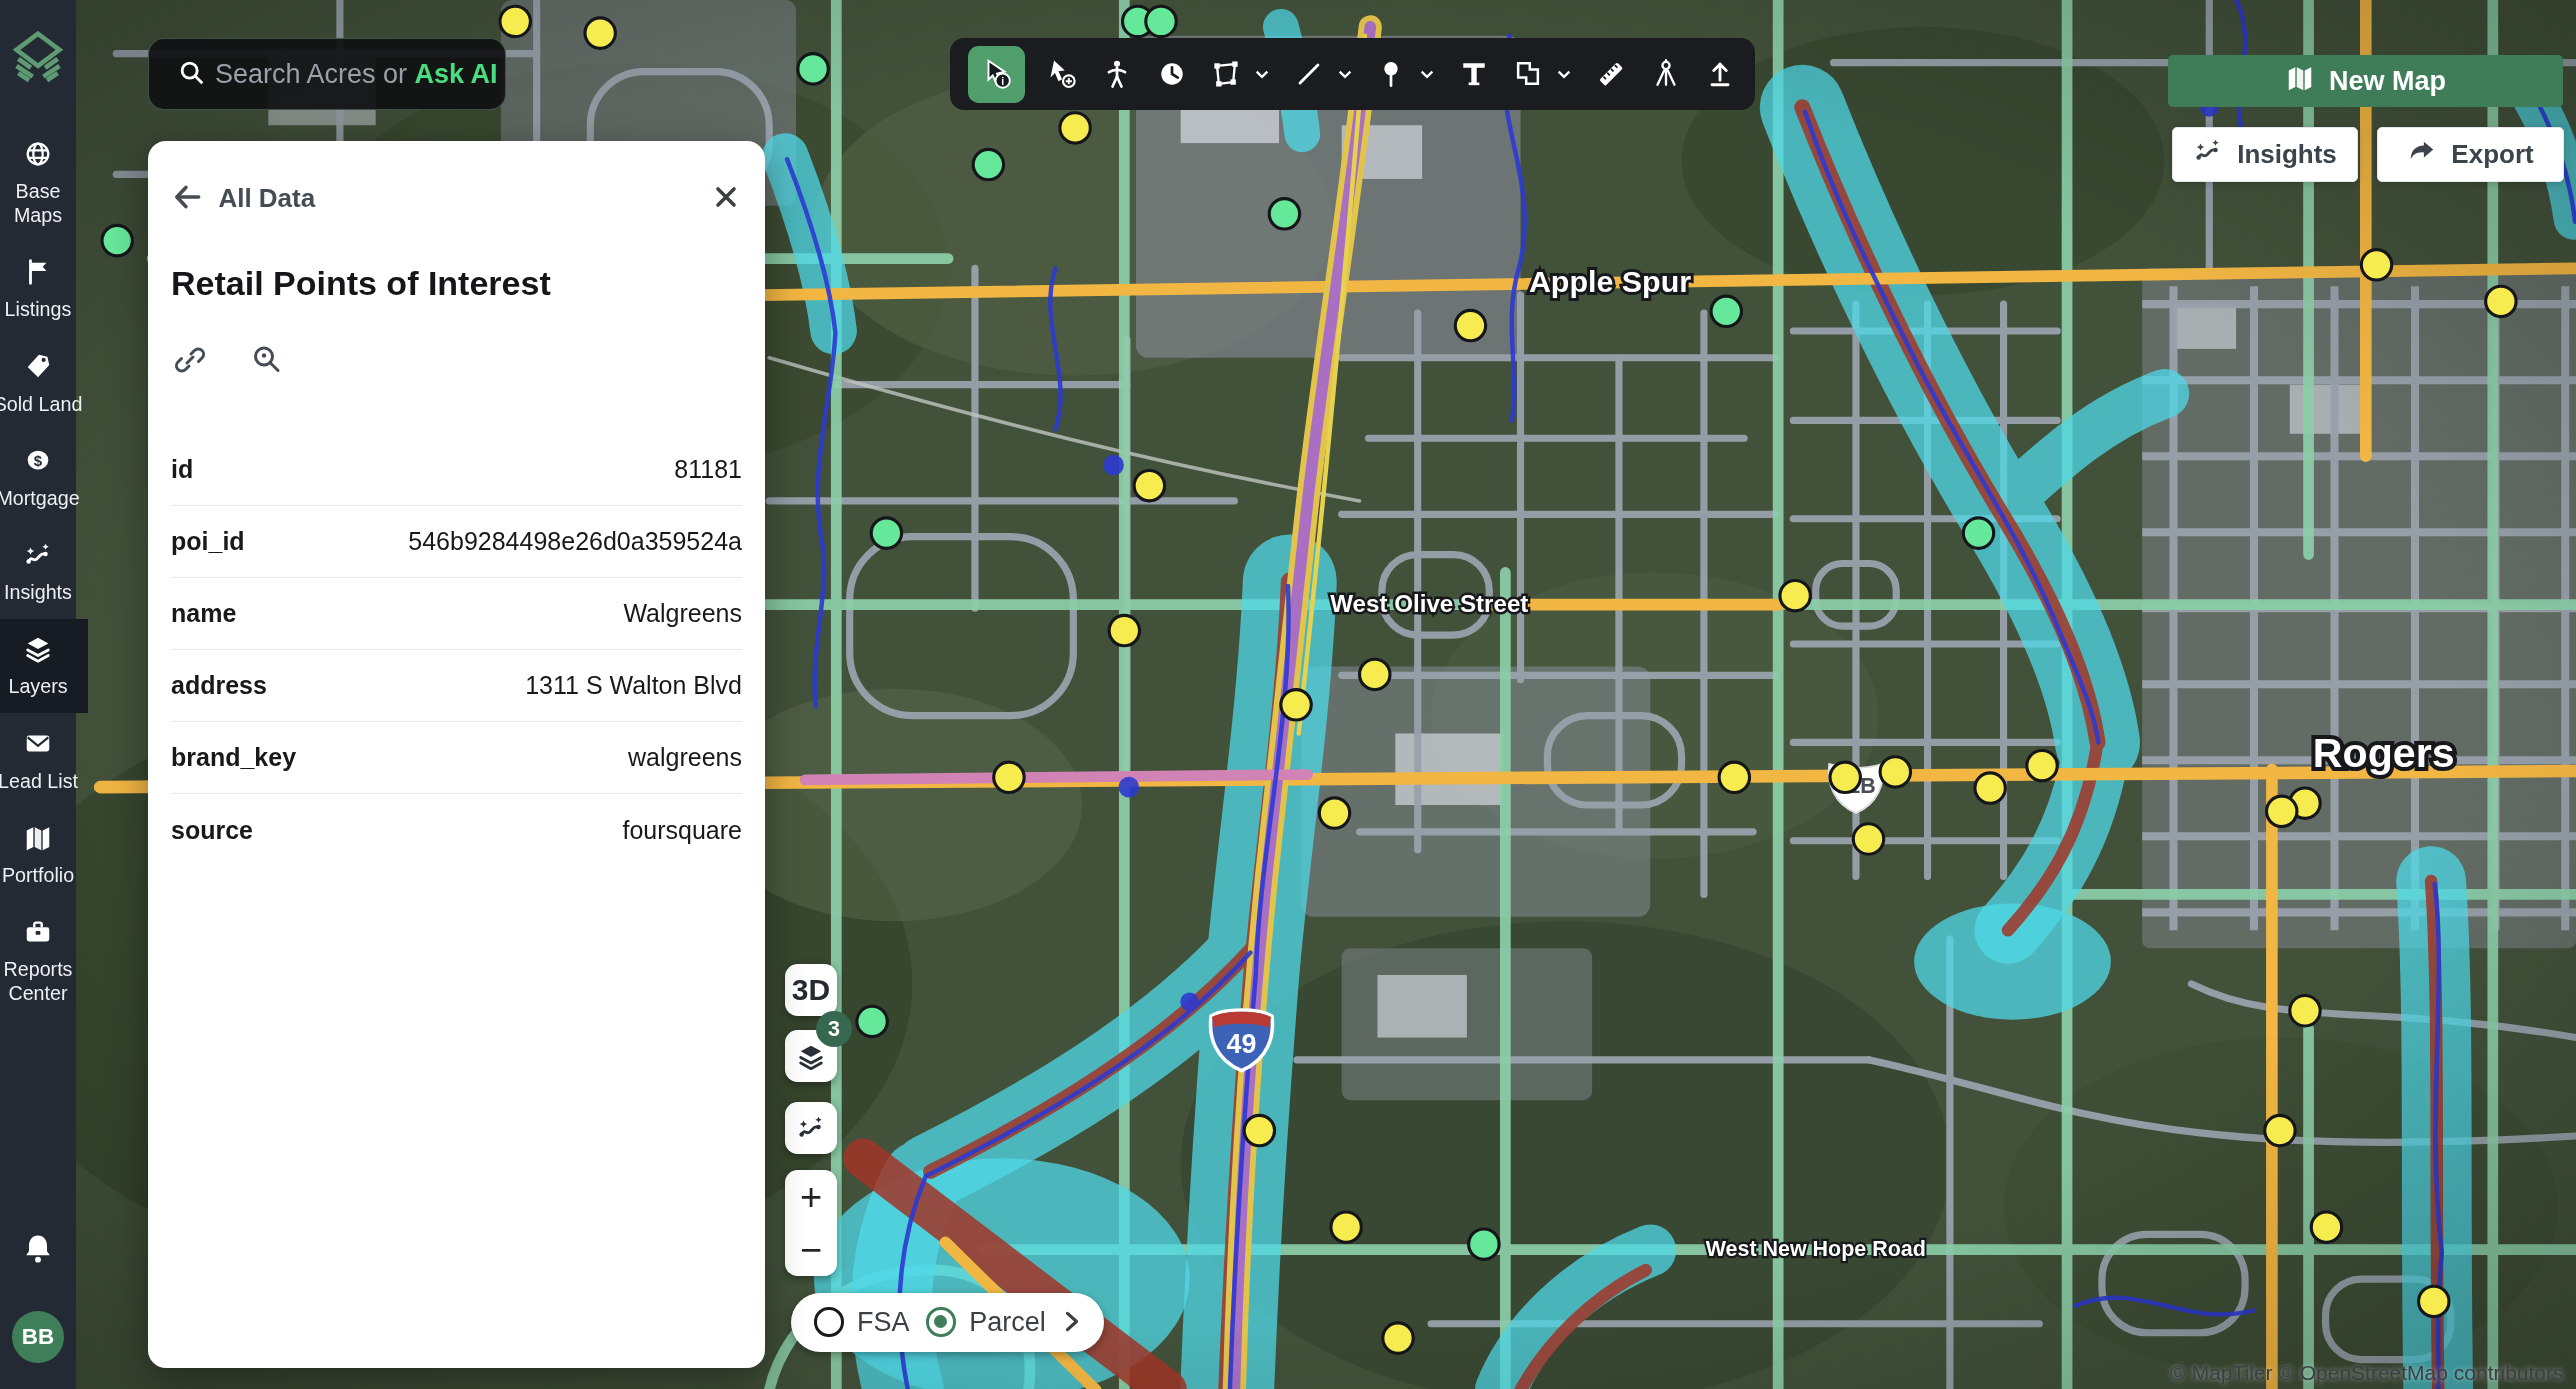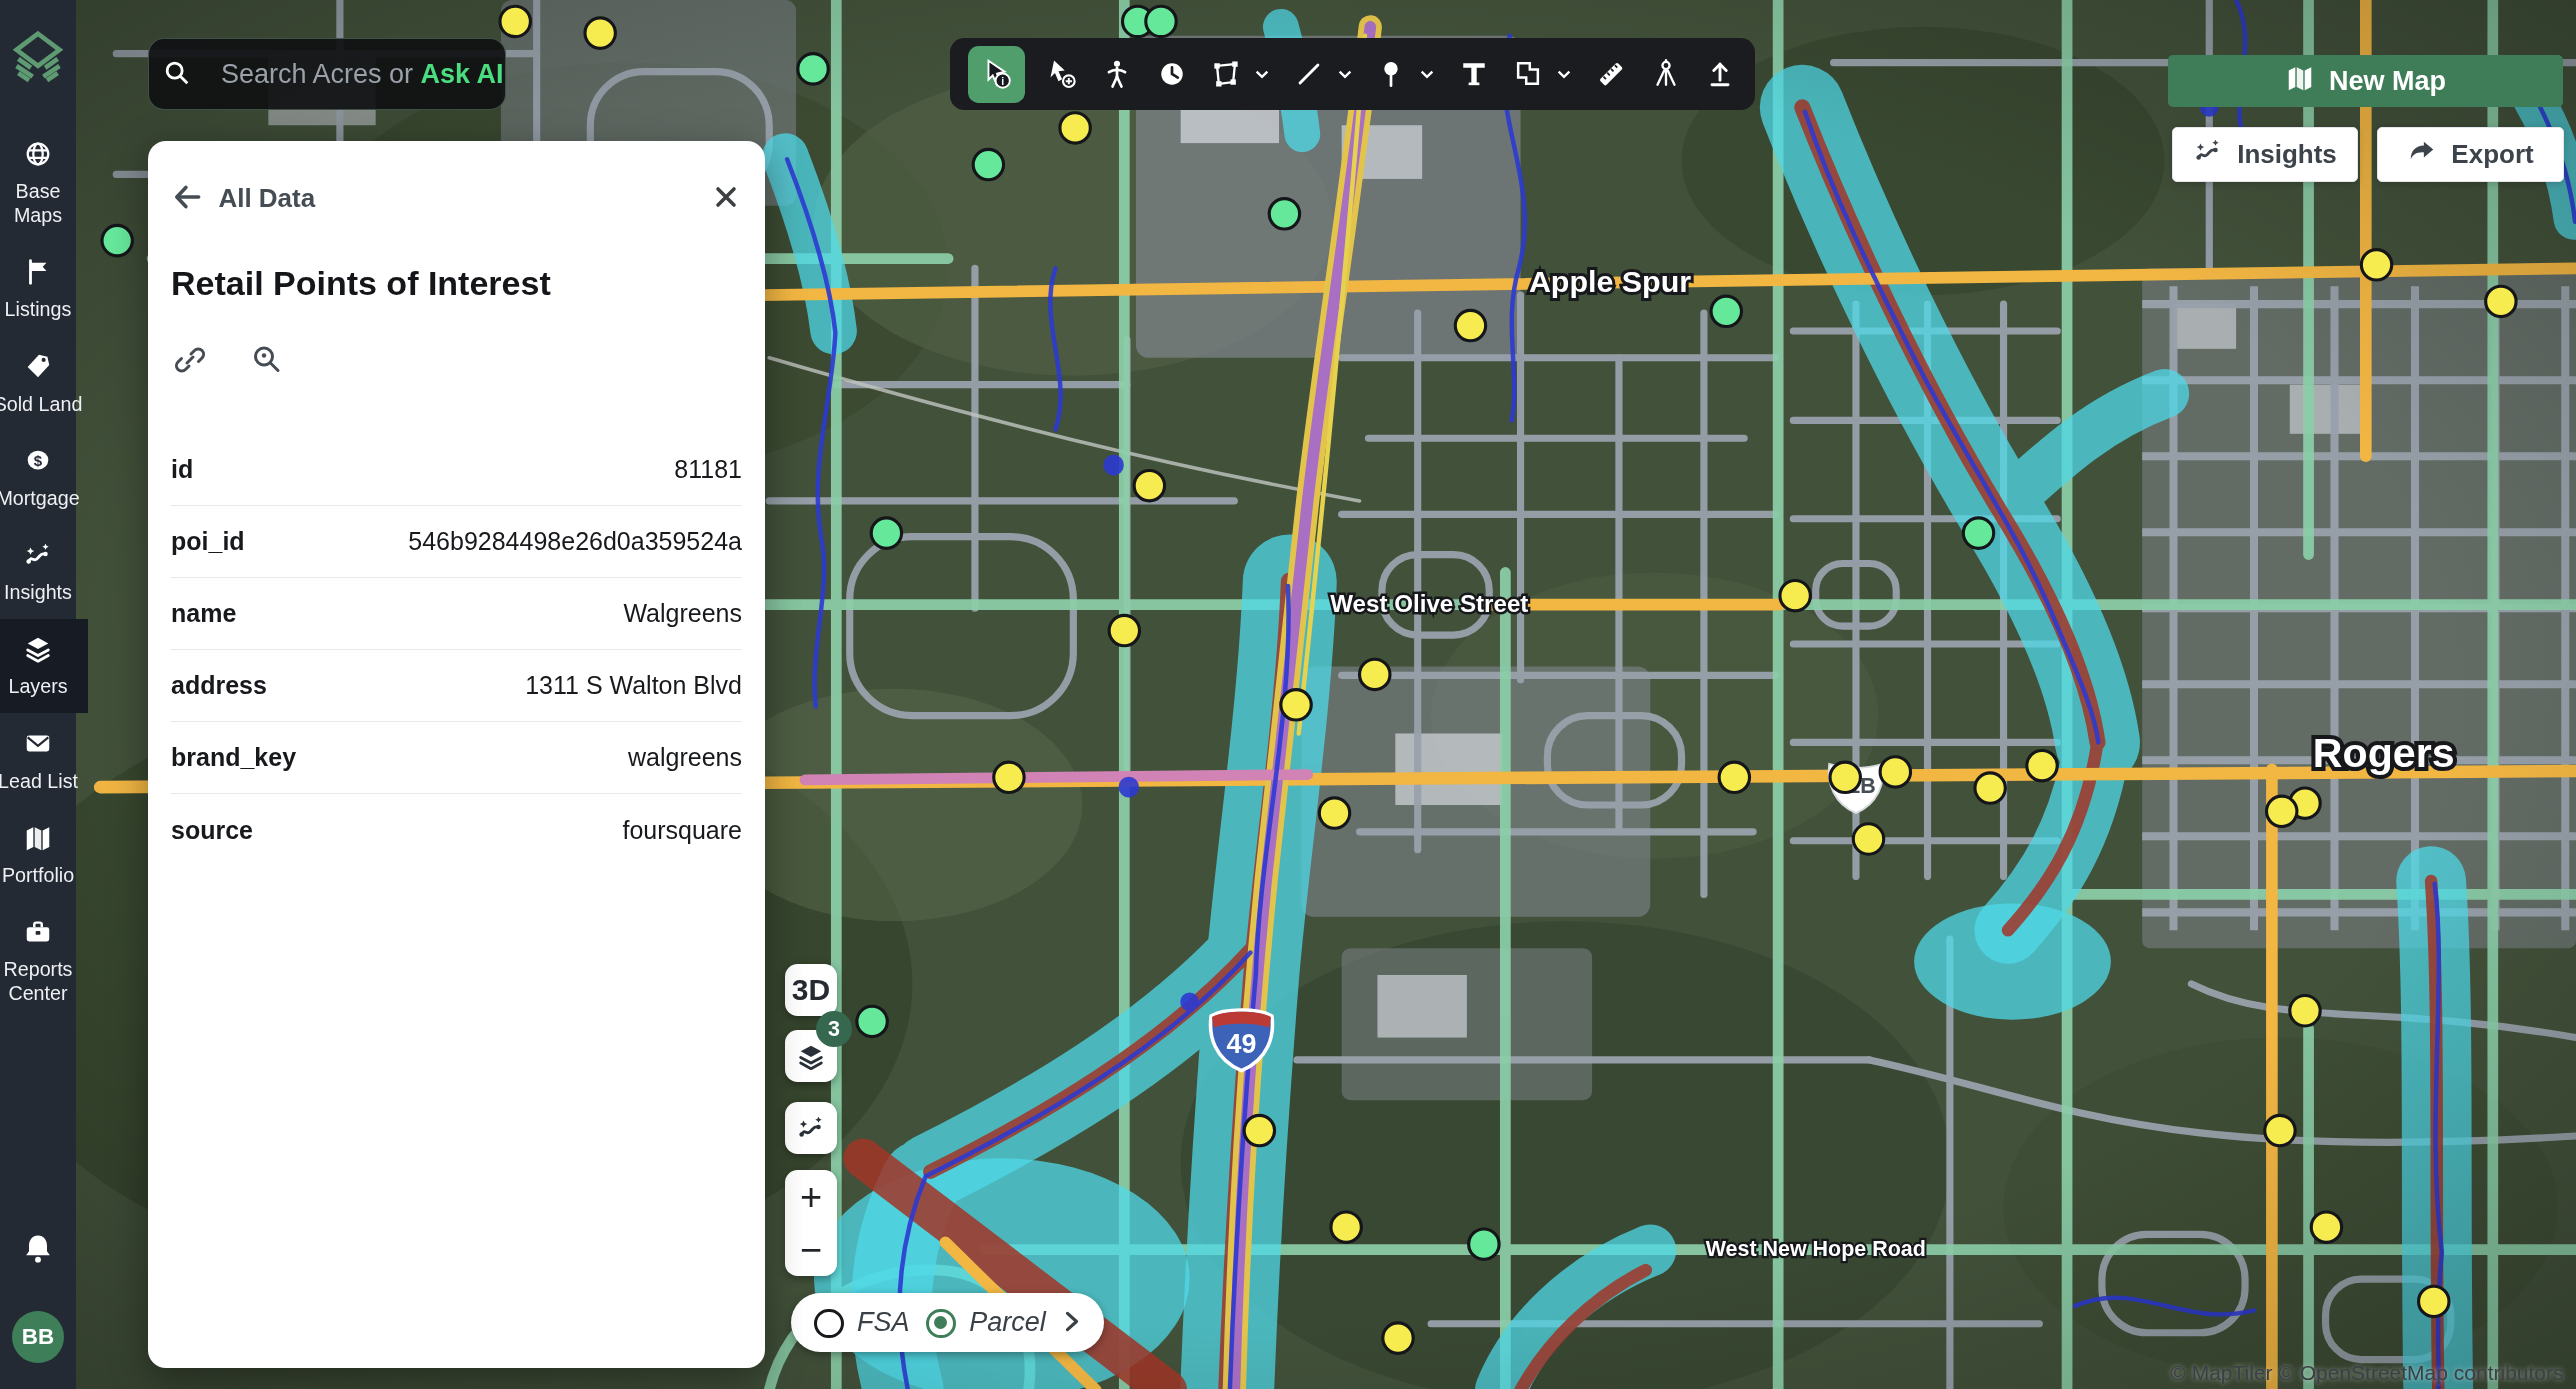--- a/index.html
+++ b/index.html
@@ -20,21 +20,21 @@
   .nav-item.active { background:#161b24; }
   .nav-item.active::before { content:""; position:absolute; left:0; top:0; bottom:0; width:7.2px; background:#5d8e6c; }
   .sidebar .spacer { flex:1; }
   .bell { margin-bottom:41px; }
   .avatar { width:52px; height:52px; border-radius:50%; background:#3e7e58; color:#fff;
     font-size:22.4px; font-weight:700; display:flex; align-items:center; justify-content:center; margin-bottom:27px; }
 
   
   .searchbar { position:absolute; left:148px; top:38px; width:358px; height:72px;
     background:rgba(16,17,19,.93); border:1.8px solid rgba(150,195,168,.35); border-radius:16px;
-    display:flex; align-items:center; padding:0 13px; gap:29px; z-index:30; }
+    display:flex; align-items:center; padding:0 28px; gap:8px; z-index:30; }
   .searchbar .ph { font-size:27px; color:#9aa1a8; white-space:nowrap; }
   .searchbar .ph b { color:#4ade80; font-weight:700; }
 
   
   .toolbar { position:absolute; left:950px; top:38px; height:72px; background:#1b1c1f;
     border-radius:14.3px; display:flex; align-items:center; padding:0 18px; gap:20.6px; z-index:30; }
   .tool { display:flex; align-items:center; justify-content:center; cursor:pointer; }
   .tool-active { width:57px; height:57px; border-radius:10.7px; background:#4f9e6c; }
   .chev { margin-left:-10.7px; }
 
@@ -75,21 +75,21 @@
   .btrend { top:1102px; }
   .zoompill { position:absolute; left:785px; top:1170px; width:52px; height:106px; background:#fff;
     border-radius:12.5px; box-shadow:0 2.7px 9px rgba(0,0,0,.35); display:flex; flex-direction:column;
     align-items:center; justify-content:space-around; z-index:30; }
   .zoompill .z { font-size:38px; font-weight:500; color:#202428; line-height:1; cursor:pointer; }
 
   
   .layer-toggle { position:absolute; left:791px; top:1293px; height:59px; background:#fff;
     border-radius:30px; box-shadow:0 2.7px 9px rgba(0,0,0,.35); display:flex; align-items:center;
     padding:0 23px; gap:17px; z-index:30; }
-  .layer-toggle .opt { display:flex; align-items:flex-end; gap:13.4px; cursor:pointer;font-style:italic; }
+  .layer-toggle .opt { display:flex; align-items:flex-start; gap:13.4px; cursor:pointer; }
   .layer-toggle .lab { font-size:27px; color:#3a4046; }
   .radio { width:29.5px; height:29.5px; border-radius:50%; border:3.6px solid #17191c; }
   .radio.sel { border-color:#3e7e58; position:relative; }
   .radio.sel::after { content:""; position:absolute; left:4.5px; top:4.5px; width:13.4px; height:13.4px;
     border-radius:50%; background:#3e7e58; }
 
   .attribution { position:absolute; right:12.5px; bottom:5.4px; font-size:21px; color:#3b4046;
     text-shadow:0 0 5.4px rgba(255,255,255,.5); z-index:20; }
 </style>
 </head>

